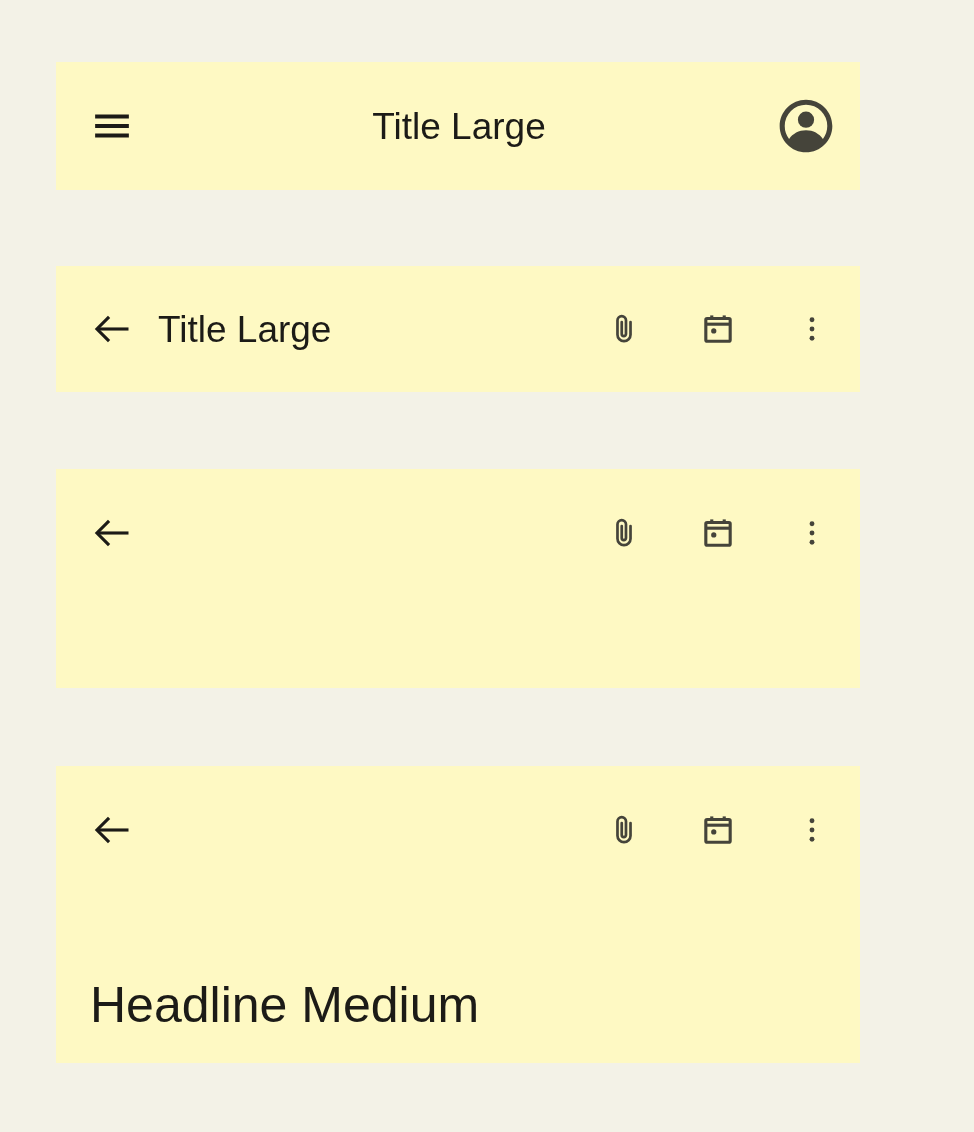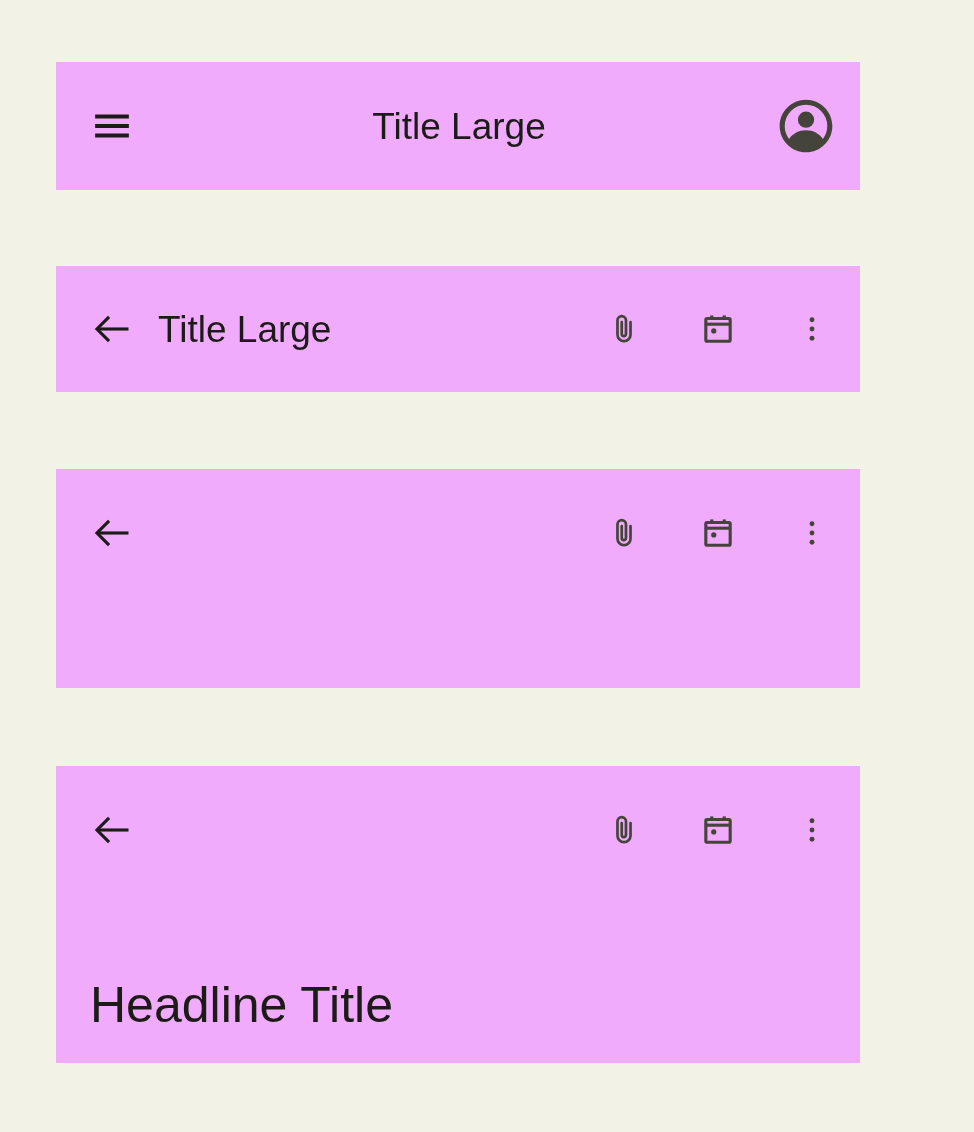--- a/index.html
+++ b/index.html
@@ -21,21 +21,21 @@
     width: 974px;
     height: 1132px;
     background: #F3F2E7;
   }
 
   
   .appbar {
     position: absolute;
     left: 56px;
     width: 804px;
-    background: #f0abfc;
+    background: #fef9c3;
   }
 
   
   .appbar--center {
     top: 62px;
     height: 128px;
     display: flex;
     align-items: center;
     padding: 0 30px 0 32px;
   }
@@ -305,17 +305,17 @@
             <svg width="30" height="30" viewBox="0 0 24 24" fill="currentColor">
               <circle cx="12" cy="4.6" r="1.95"></circle>
               <circle cx="12" cy="12" r="1.95"></circle>
               <circle cx="12" cy="19.4" r="1.95"></circle>
             </svg>
           </span>
         </button>
       </div>
     </div>
 
-    <div class="headline">Headline Title</div>
+    <div class="headline">Headline Medium</div>
 
   </div>
 
 </div>
 
 </body></html>

